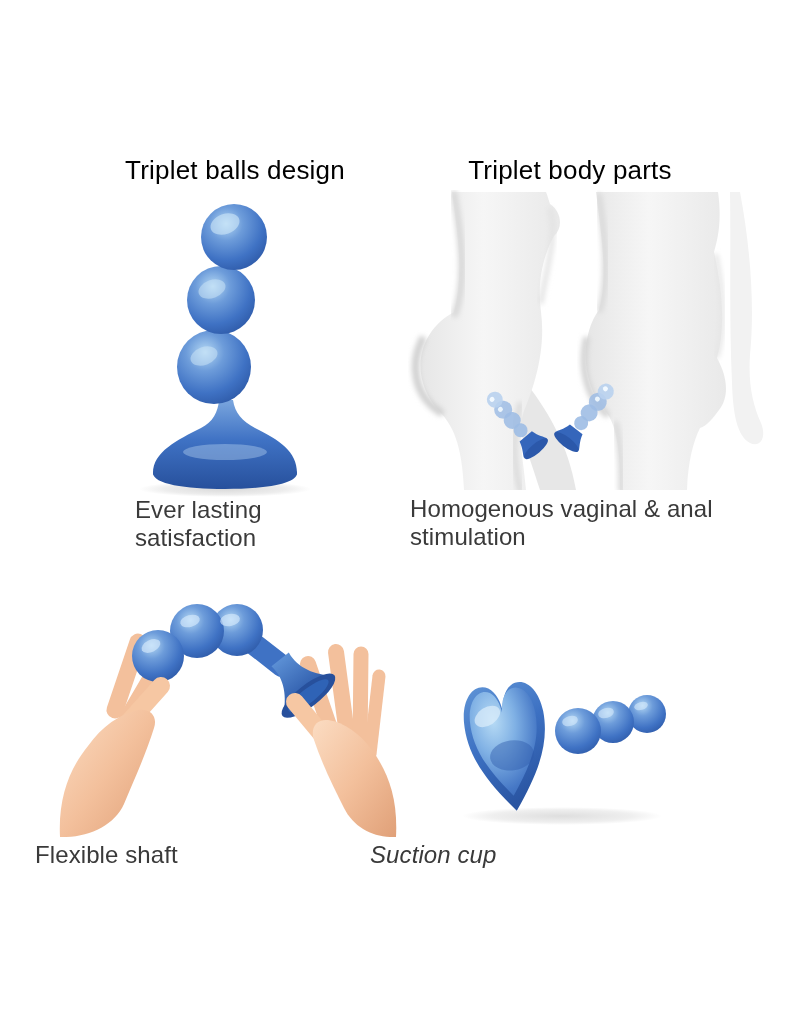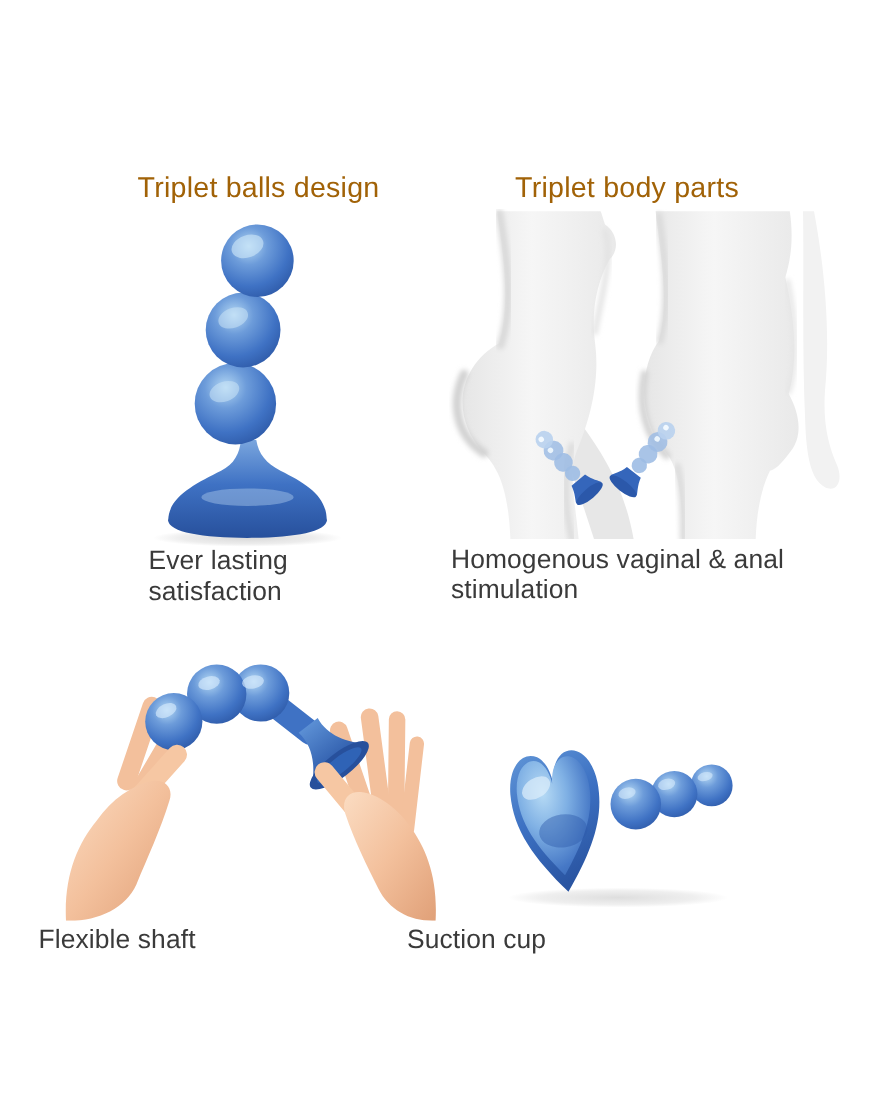--- a/index.html
+++ b/index.html
@@ -5,37 +5,37 @@
   html,body { margin:0; padding:0; }
   body {
     width:800px; height:1016px;
     background:#ffffff;
     font-family:"Liberation Sans", sans-serif;
     position:relative;
     overflow:hidden;
   }
   .abs { position:absolute; }
   .title {
-    font-size:26px; color:#a16207; text-align:center;
+    font-size:26px; color:#000000; text-align:center;
     letter-spacing:0.2px; line-height:1.15;
   }
   .caption {
     font-size:24px; color:#3a3a3a; text-align:left;
     line-height:1.18; letter-spacing:0.1px;
   }
   #title-1 { left:35px;  top:156px; width:400px; }
   #title-2 { left:370px; top:156px; width:400px; }
   #img-1   { left:125px; top:190px; }
   #img-2   { left:400px; top:190px; }
   #cap-1   { left:135px; top:496px; width:200px; }
   #cap-2   { left:410px; top:495px; width:320px; }
   #img-3   { left:58px;  top:592px; }
   #img-4   { left:450px; top:618px; }
   #cap-3   { left:35px;  top:841px; width:400px; }
-  #cap-4   { left:370px; top:841px; width:400px; }
+  #cap-4   { left:370px; top:841px; width:400px;font-style:italic; }
 </style>
 </head>
 <body>
 
 <div class="abs title" id="title-1">Triplet balls design</div>
 
 <svg class="abs" id="img-1" width="200" height="310" viewBox="0 0 200 310">
   <defs>
     <radialGradient id="ballGrad" cx="0.38" cy="0.3" r="0.85">
       <stop offset="0" stop-color="#b4d8f4"></stop>

